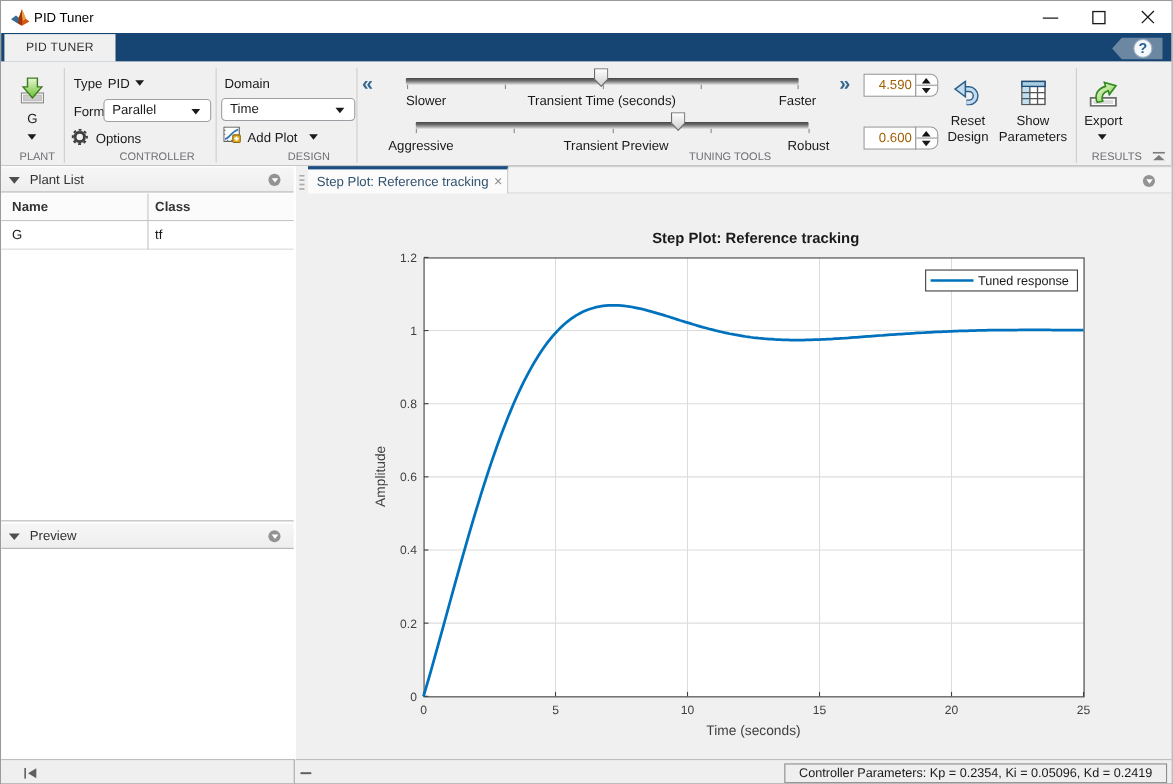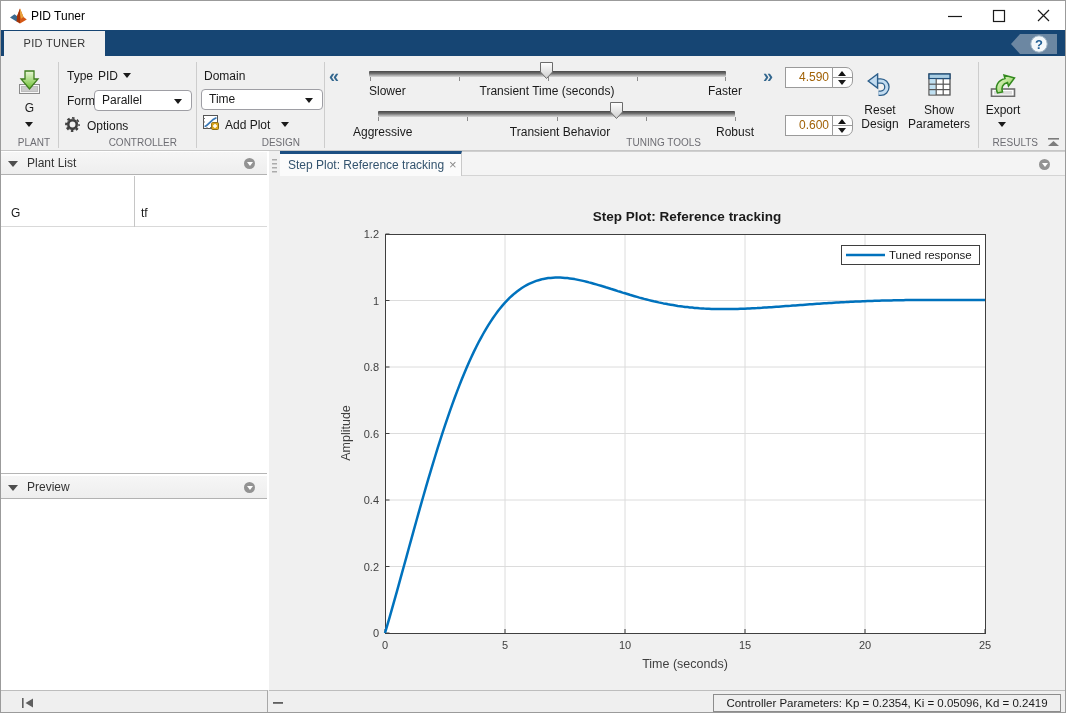--- a/index.html
+++ b/index.html
@@ -160,21 +160,21 @@
   <svg class="abs thumb" style="left:609px;top:46px" width="13" height="17" viewBox="0 0 13 17">
       <polygon points="0.5,0.5 12.5,0.5 12.5,10 6.5,16.5 0.5,10" fill="url(#thg2)" stroke="#6c6c6c"></polygon>
       <defs>
         <linearGradient id="thg2" x1="0" y1="0" x2="0" y2="1">
           <stop offset="0" stop-color="#ffffff"></stop>
           <stop offset="1" stop-color="#cfcfcf"></stop>
         </linearGradient>
       </defs>
     </svg>
   <div class="abs sliderlabel" style="left:352px;top:69px">Aggressive</div>
-  <div class="abs sliderlabel" style="left:559px;top:69px;transform:translateX(-50%)">Transient Behavior</div>
+  <div class="abs sliderlabel" style="left:559px;top:69px;transform:translateX(-50%)">Transient Preview</div>
   <div class="abs sliderlabel" style="left:753px;top:69px;transform:translateX(-100%)">Robust</div>
   <div class="seclabel abs" style="left:600px;width:100px">TUNING TOOLS</div>
   <div class="abs" style="left:762px;top:10px;font-size:18px;color:#35688f;font-weight:bold">»</div>
 
   <div class="abs spin" style="left:784px;top:11px">
       <div class="spinfield"></div>
       <div class="spinval">4.590</div>
       <div class="spinbtns"></div>
       <div class="utri" style="position:absolute;left:53px;top:4px"></div>
       <div class="dtri" style="position:absolute;left:53px;top:12.5px"></div>
@@ -229,20 +229,24 @@
       <polygon points="6.5,3 12,8 1,8" fill="#7c7c7c"></polygon>
     </svg>
 </div>
 
 <div class="abs" id="leftpanel">
   <div class="abs phead" style="top:1px">
       <div class="ptri"></div>
       <div class="pt">Plant List</div>
       <div class="gcirc"></div>
     </div>
+  <div class="abs" style="top:25px;left:0;width:266px;height:25px;border-bottom:1px solid #c6c6c6;background:#fbfbfb">
+    <div class="abs" style="left:10px;top:5px;font-size:12px;font-weight:bold;color:#333">Name</div>
+    <div class="abs" style="left:140px;top:5px;font-size:12px;font-weight:bold;color:#333">Class</div>
+  </div>
   <div class="abs" style="top:51px;left:0;width:266px;height:25px;border-bottom:1px solid #d9d9d9">
     <div class="abs" style="left:10px;top:4px;font-size:12px;color:#1a1a1a">G</div>
     <div class="abs" style="left:140px;top:4px;font-size:12px;color:#1a1a1a">tf</div>
   </div>
   <div class="abs" style="left:133px;top:25px;width:1px;height:51px;background:#c6c6c6"></div>
   <div class="abs" style="left:0;top:322px;width:266px;height:1px;background:#b5b5b5"></div>
   <div class="abs phead" style="top:325px">
       <div class="ptri"></div>
       <div class="pt">Preview</div>
       <div class="gcirc"></div>

